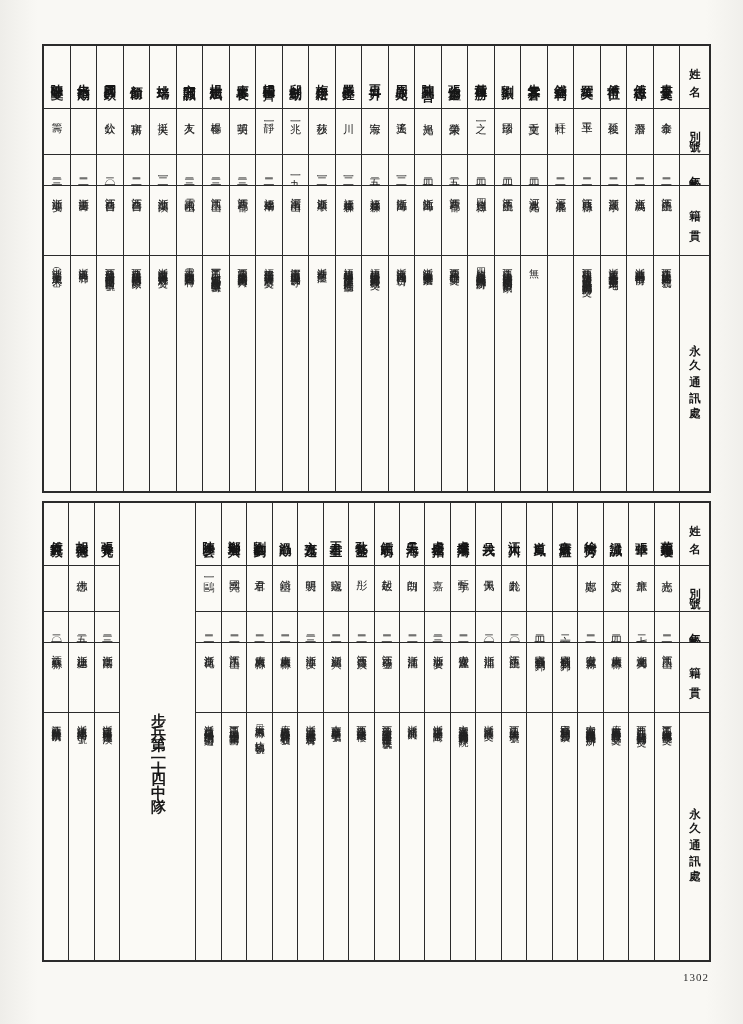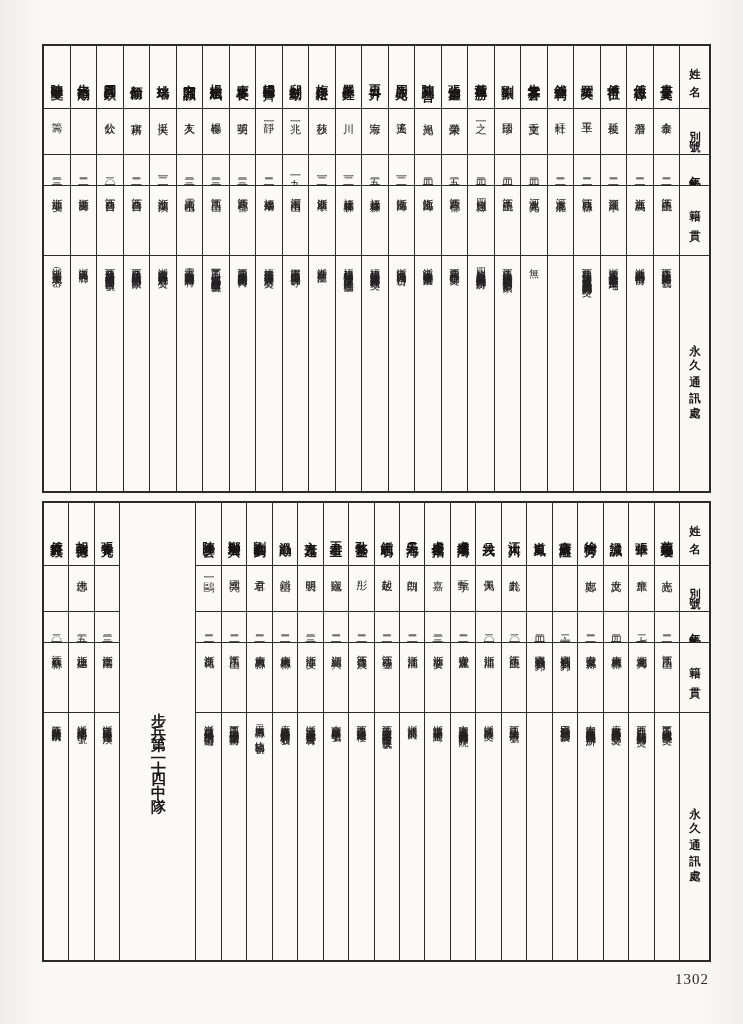--- a/index.html
+++ b/index.html
@@ -78,21 +78,21 @@
   .header-col .cell.name    { letter-spacing: 18px; }
   .header-col .cell.alias   { letter-spacing: 10px; padding-top: 0; }
   .header-col .cell.age     { letter-spacing: 3px; }
   .header-col .cell.native  { letter-spacing: 20px; padding-top: 0; }
   .header-col .cell.address { letter-spacing: 16px; padding: 0; }
 
   #page-number {
     position: absolute;
     top: 971px;
     right: 34px;
-    font-size: 15px;
+    font-size: 11px;
     letter-spacing: 1px;
     color: #2a2a2a;
   }
 </style>
 </head>
 <body>
 
 <div class="page">
 
   <div class="table" id="table-top">

